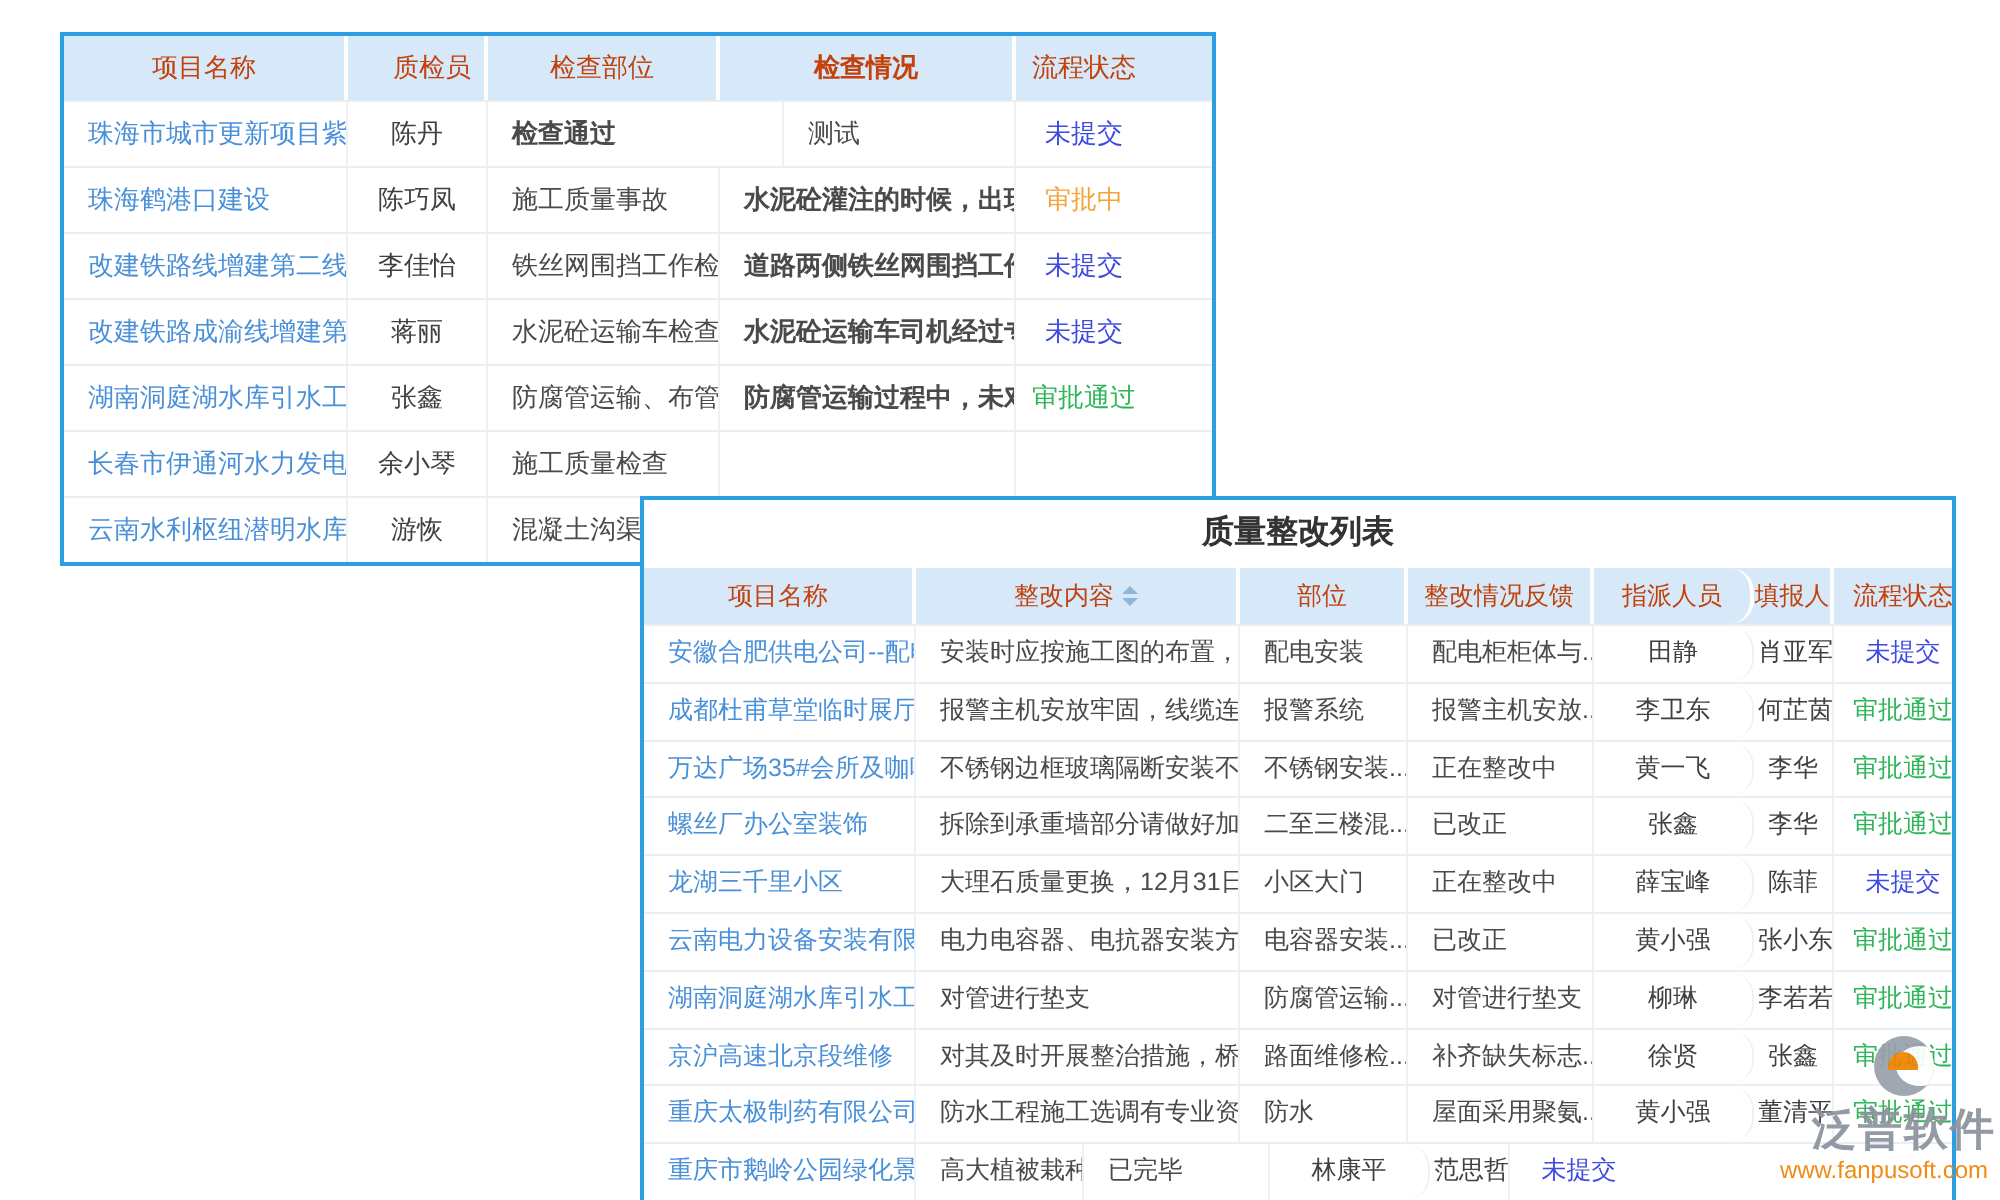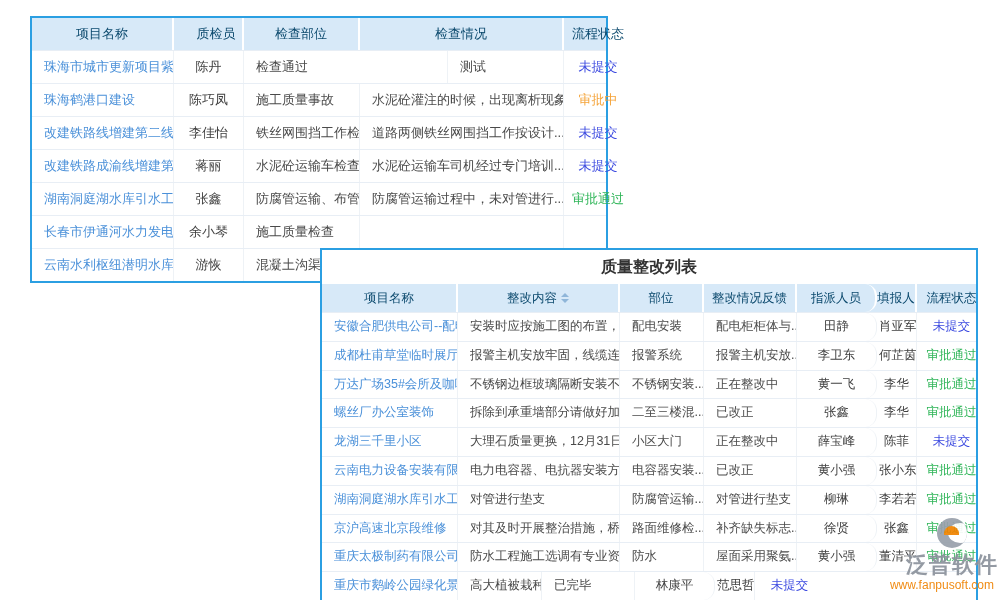--- a/index.html
+++ b/index.html
@@ -16,21 +16,21 @@
   #t2{left:320px;top:248px;width:658px;z-index:2;}
   .tbl-title{
     text-align:center;font-weight:bold;color:#333;background:#fff;
   }
   #t1 .tbl-title{height:36px;line-height:36px;font-size:17px;}
   #t2 .tbl-title{height:34px;line-height:34px;font-size:16px;}
   .hdr{display:flex;background:#d7e9f8;}
   #t1 .hdr{height:32px;line-height:32px;}
   #t2 .hdr{height:28px;line-height:28px;}
   .hdr .cell{
-    color:#0c4a6e;font-size:13px;text-align:center;
+    color:#c2410c;font-size:13px;text-align:center;
     border-right:2px solid #ffffff;
     display:flex;align-items:center;justify-content:center;gap:4px;
   }
   #t2 .hdr .cell{font-size:12.5px;}
   .hdr .cell:last-child{border-right:none;}
   .row{display:flex;border-top:1px solid #e8eef5;background:#fff;}
   #t1 .row{height:32px;line-height:31px;}
   #t2 .row{height:27.8px;line-height:27px;}
   .cell{
     box-sizing:border-box;overflow:hidden;white-space:nowrap;
@@ -38,21 +38,21 @@
   }
   #t2 .row .cell{font-size:12.5px;}
   .row .cell{border-right:1px solid #eef2f6;}
   .row .cell:last-child{border-right:none;}
   .cell.left{padding:0 6px 0 12px;text-align:left;}
   .cell.center{text-align:center;padding:0 2px;}
   .link{color:#4a90d9;}
   .person{color:#404040;}
   
   .t1c0{width:142px;} .t1c1{width:70px;padding-left:16px;} .t1c2{width:116px;}
-  .t1c3{width:204px;} .t1c4{width:68px;}
+  .t1c3{width:148px;font-weight:bold;} .t1c4{width:68px;}
   
   .t2c0{width:136px;} .t2c1{width:162px;} .t2c2{width:84px;}
   .t2c3{width:93px;} .t2c4{width:80px;border-radius:12px;} .t2c5{width:40px;} .t2c6{width:69px;}
   
   .sort-icon{display:inline-flex;flex-direction:column;gap:2px;}
   .sort-icon i{display:block;width:0;height:0;border-left:4px solid transparent;border-right:4px solid transparent;}
   .sort-icon .up{border-bottom:4px solid #8fb6d9;}
   .sort-icon .dn{border-top:4px solid #8fb6d9;}
   
   #watermark{

